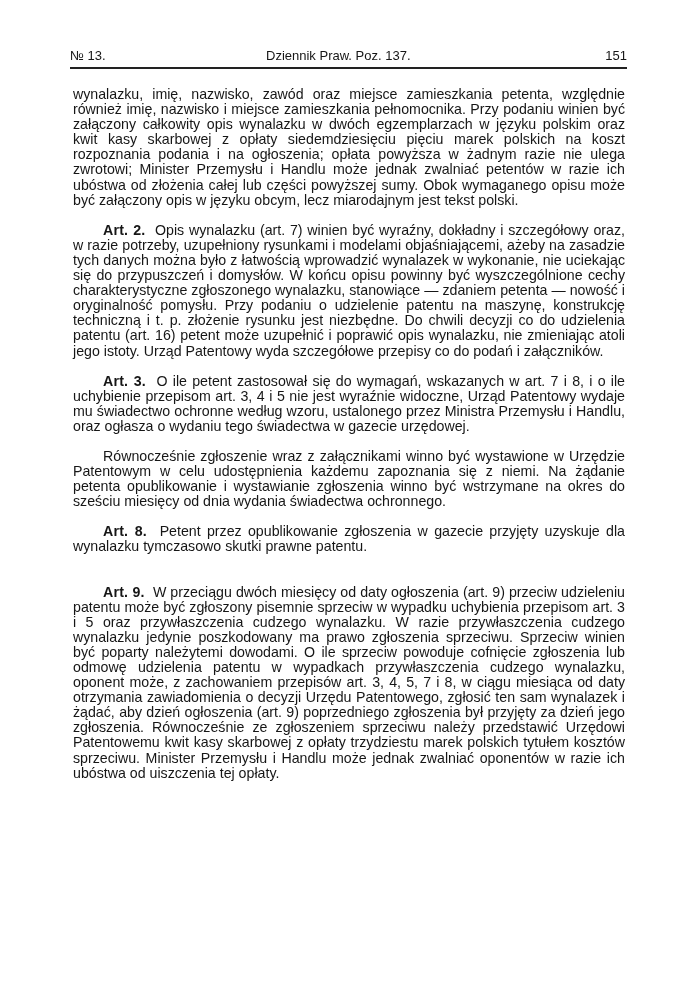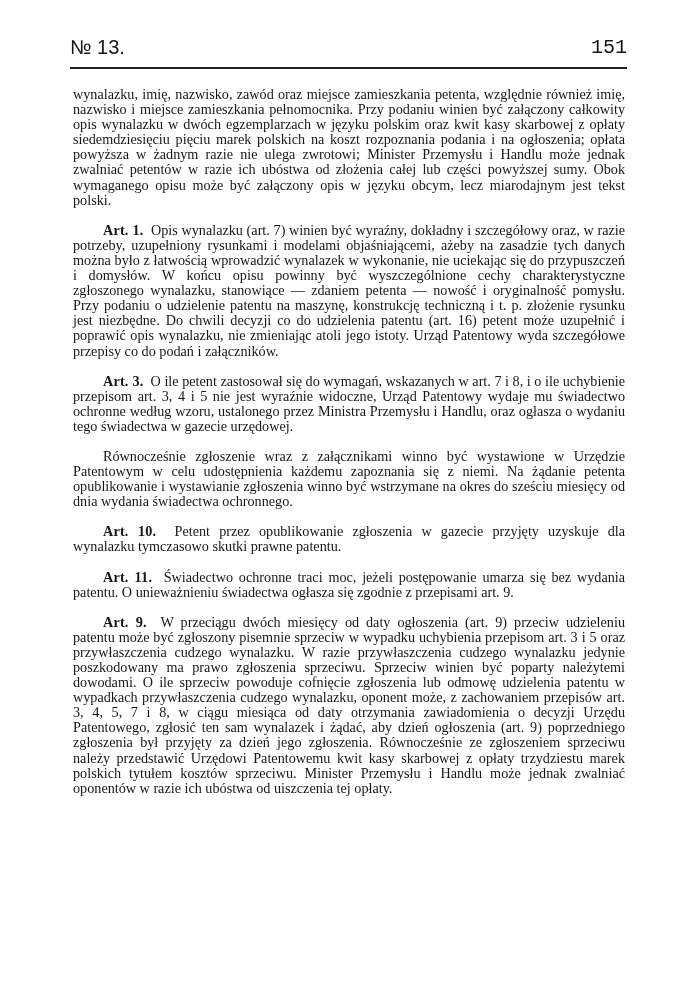--- a/index.html
+++ b/index.html
@@ -1,64 +1,61 @@
 <!DOCTYPE html>
 <html><head>
 <meta charset="utf-8">
 <style>
   html, body { margin:0; padding:0; background:#ffffff; }
   body { width:689px; height:983px; position:relative; overflow:hidden;
          font-family:"Liberation Sans", "DejaVu Sans", sans-serif; color:#161616; }
-  .header { position:absolute; top:36px; left:70px; width:557px; height:22px; font-size:20px; }
+  .header { position:absolute; top:48px; left:70px; width:557px; height:22px; font-size:13px; }
   .hdr-left { position:absolute; left:0; top:0; font-weight:normal; }
   .hdr-center { position:absolute; left:196px; top:0; }
-  .hdr-right { position:absolute; right:0; top:0;font-family:Liberation Mono, monospace; }
+  .hdr-right { position:absolute; right:0; top:0; }
   .rule { position:absolute; top:67px; left:70px; width:557px; height:2px; background:#222; }
   .body { position:absolute; top:87px; left:73px; width:552px; font-size:14.2px; line-height:15.1px; }
-  .para { margin:0; text-align:justify; text-align-last:left;font-family:Liberation Serif, serif; }
+  .para { margin:0; text-align:justify; text-align-last:left; }
   .para.first { text-indent:0; }
   .para.indent { text-indent:30px; }
   .gap { height:15px; }
   .art { font-weight:bold; letter-spacing:0.2px; }
 </style>
 </head>
 <body>
 
 <div class="header">
   <span class="hdr-left">№ 13.</span>
+  <span class="hdr-center">Dziennik Praw.  Poz. 137.</span>
   <span class="hdr-right">151</span>
 </div>
 <div class="rule"></div>
 
 <div class="body">
   <p class="para first">
     <span>wynalazku, imię, nazwisko, zawód oraz miejsce zamieszkania petenta, względnie również imię, nazwisko i miejsce zamieszkania pełnomocnika. Przy podaniu winien być załączony całkowity opis wynalazku w dwóch egzemplarzach w języku polskim oraz kwit kasy skarbowej z opłaty siedemdziesięciu pięciu marek polskich na koszt rozpoznania podania i na ogłoszenia; opłata powyższa w żadnym razie nie ulega zwrotowi; Minister Przemysłu i Handlu może jednak zwalniać petentów w razie ich ubóstwa od złożenia całej lub części powyższej sumy. Obok wymaganego opisu może być załączony opis w języku obcym, lecz miarodajnym jest tekst polski.</span>
   </p>
   <div class="gap"></div>
   <p class="para indent">
-    <span class="art">Art. 1.</span>&nbsp;
+    <span class="art">Art. 2.</span>&nbsp;
     <span>Opis wynalazku (art. 7) winien być wyraźny, dokładny i szczegółowy oraz, w razie potrzeby, uzupełniony rysunkami i modelami objaśniającemi, ażeby na zasadzie tych danych można było z łatwością wprowadzić wynalazek w wykonanie, nie uciekając się do przypuszczeń i domysłów. W końcu opisu powinny być wyszczególnione cechy charakterystyczne zgłoszonego wynalazku, stanowiące — zdaniem petenta — nowość i oryginalność pomysłu. Przy podaniu o udzielenie patentu na maszynę, konstrukcję techniczną i t. p. złożenie rysunku jest niezbędne. Do chwili decyzji co do udzielenia patentu (art. 16) petent może uzupełnić i poprawić opis wynalazku, nie zmieniając atoli jego istoty. Urząd Patentowy wyda szczegółowe przepisy co do podań i załączników.</span>
   </p>
   <div class="gap"></div>
   <p class="para indent">
     <span class="art">Art. 3.</span>&nbsp;
     <span>O ile petent zastosował się do wymagań, wskazanych w art. 7 i 8, i o ile uchybienie przepisom art. 3, 4 i 5 nie jest wyraźnie widoczne, Urząd Patentowy wydaje mu świadectwo ochronne według wzoru, ustalonego przez Ministra Przemysłu i Handlu, oraz ogłasza o wydaniu tego świadectwa w gazecie urzędowej.</span>
   </p>
   <div class="gap"></div>
   <p class="para indent">
     <span>Równocześnie zgłoszenie wraz z załącznikami winno być wystawione w Urzędzie Patentowym w celu udostępnienia każdemu zapoznania się z niemi. Na żądanie petenta opublikowanie i wystawianie zgłoszenia winno być wstrzymane na okres do sześciu miesięcy od dnia wydania świadectwa ochronnego.</span>
   </p>
   <div class="gap"></div>
   <p class="para indent">
-    <span class="art">Art. 10.</span>&nbsp;
+    <span class="art">Art. 8.</span>&nbsp;
     <span>Petent przez opublikowanie zgłoszenia w gazecie przyjęty uzyskuje dla wynalazku tymczasowo skutki prawne patentu.</span>
   </p>
   <div class="gap"></div>
-  <p class="para indent">
-    <span class="art">Art. 11.</span>&nbsp;
-    <span>Świadectwo ochronne traci moc, jeżeli postępowanie umarza się bez wydania patentu. O unieważnieniu świadectwa ogłasza się zgodnie z przepisami art. 9.</span>
-  </p>
   <div class="gap"></div>
   <p class="para indent">
     <span class="art">Art. 9.</span>&nbsp;
     <span>W przeciągu dwóch miesięcy od daty ogłoszenia (art. 9) przeciw udzieleniu patentu może być zgłoszony pisemnie sprzeciw w wypadku uchybienia przepisom art. 3 i 5 oraz przywłaszczenia cudzego wynalazku. W razie przywłaszczenia cudzego wynalazku jedynie poszkodowany ma prawo zgłoszenia sprzeciwu. Sprzeciw winien być poparty należytemi dowodami. O ile sprzeciw powoduje cofnięcie zgłoszenia lub odmowę udzielenia patentu w wypadkach przywłaszczenia cudzego wynalazku, oponent może, z zachowaniem przepisów art. 3, 4, 5, 7 i 8, w ciągu miesiąca od daty otrzymania zawiadomienia o decyzji Urzędu Patentowego, zgłosić ten sam wynalazek i żądać, aby dzień ogłoszenia (art. 9) poprzedniego zgłoszenia był przyjęty za dzień jego zgłoszenia. Równocześnie ze zgłoszeniem sprzeciwu należy przedstawić Urzędowi Patentowemu kwit kasy skarbowej z opłaty trzydziestu marek polskich tytułem kosztów sprzeciwu. Minister Przemysłu i Handlu może jednak zwalniać oponentów w razie ich ubóstwa od uiszczenia tej opłaty.</span>
   </p>
 </div>
 
 </body></html>

